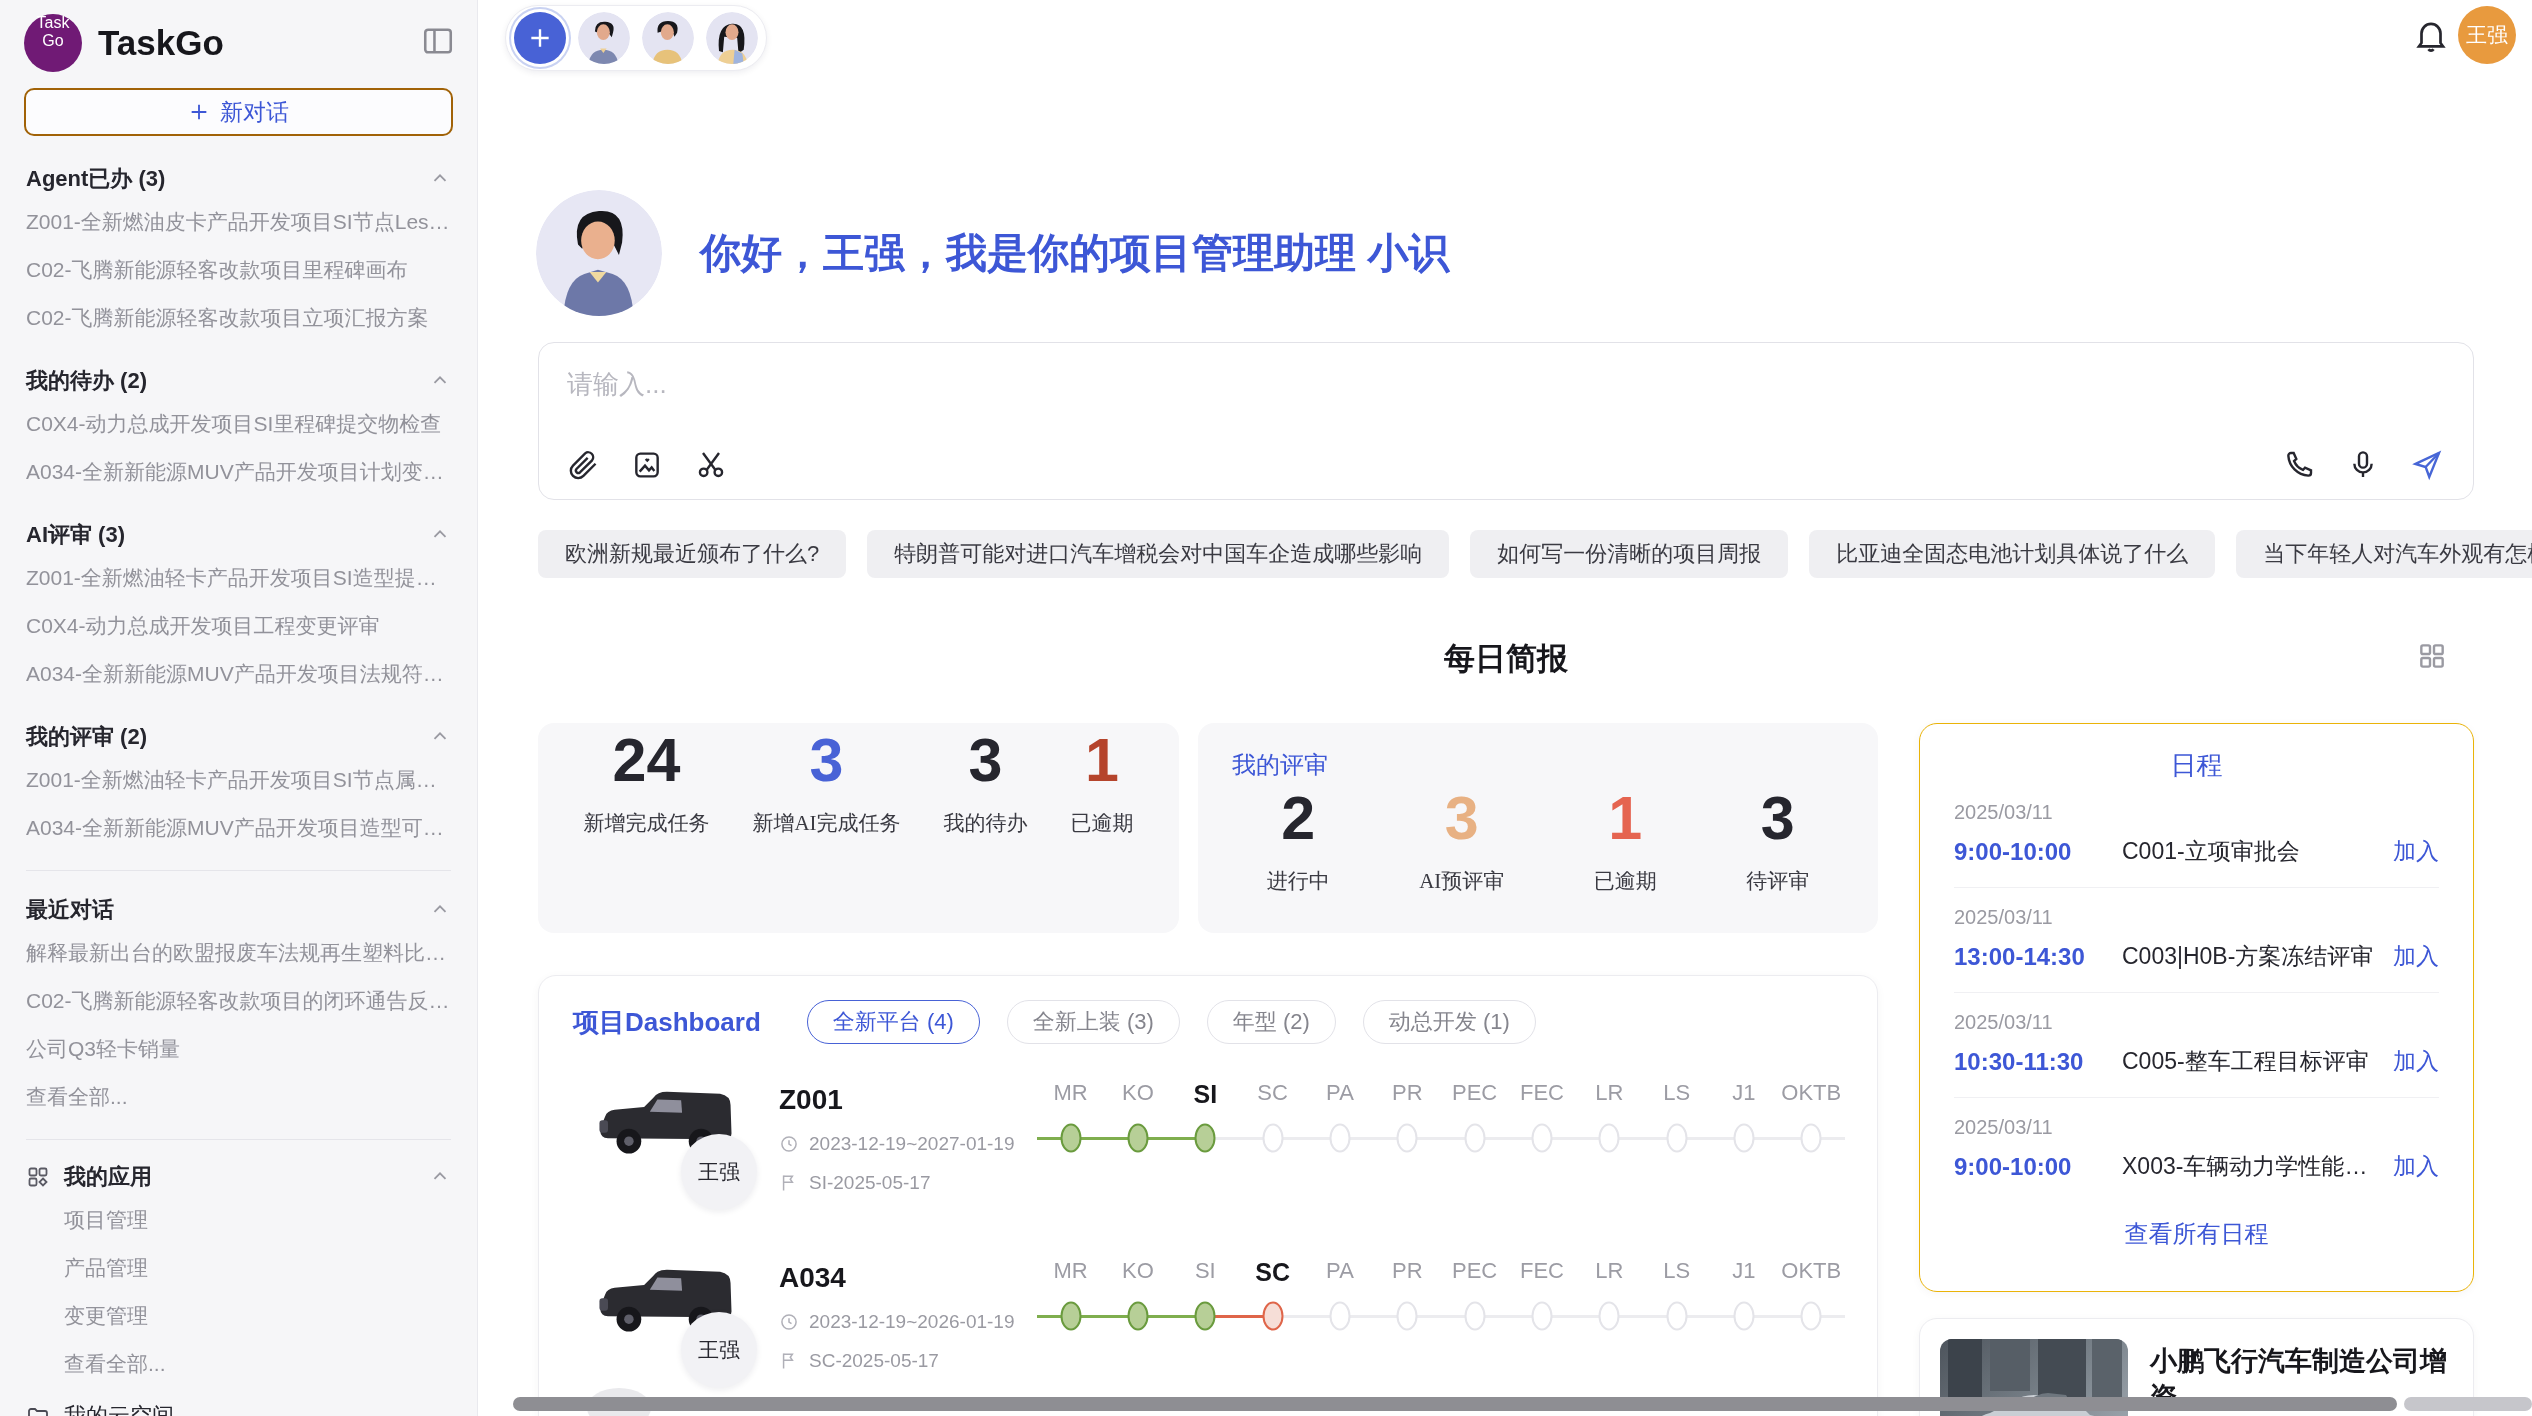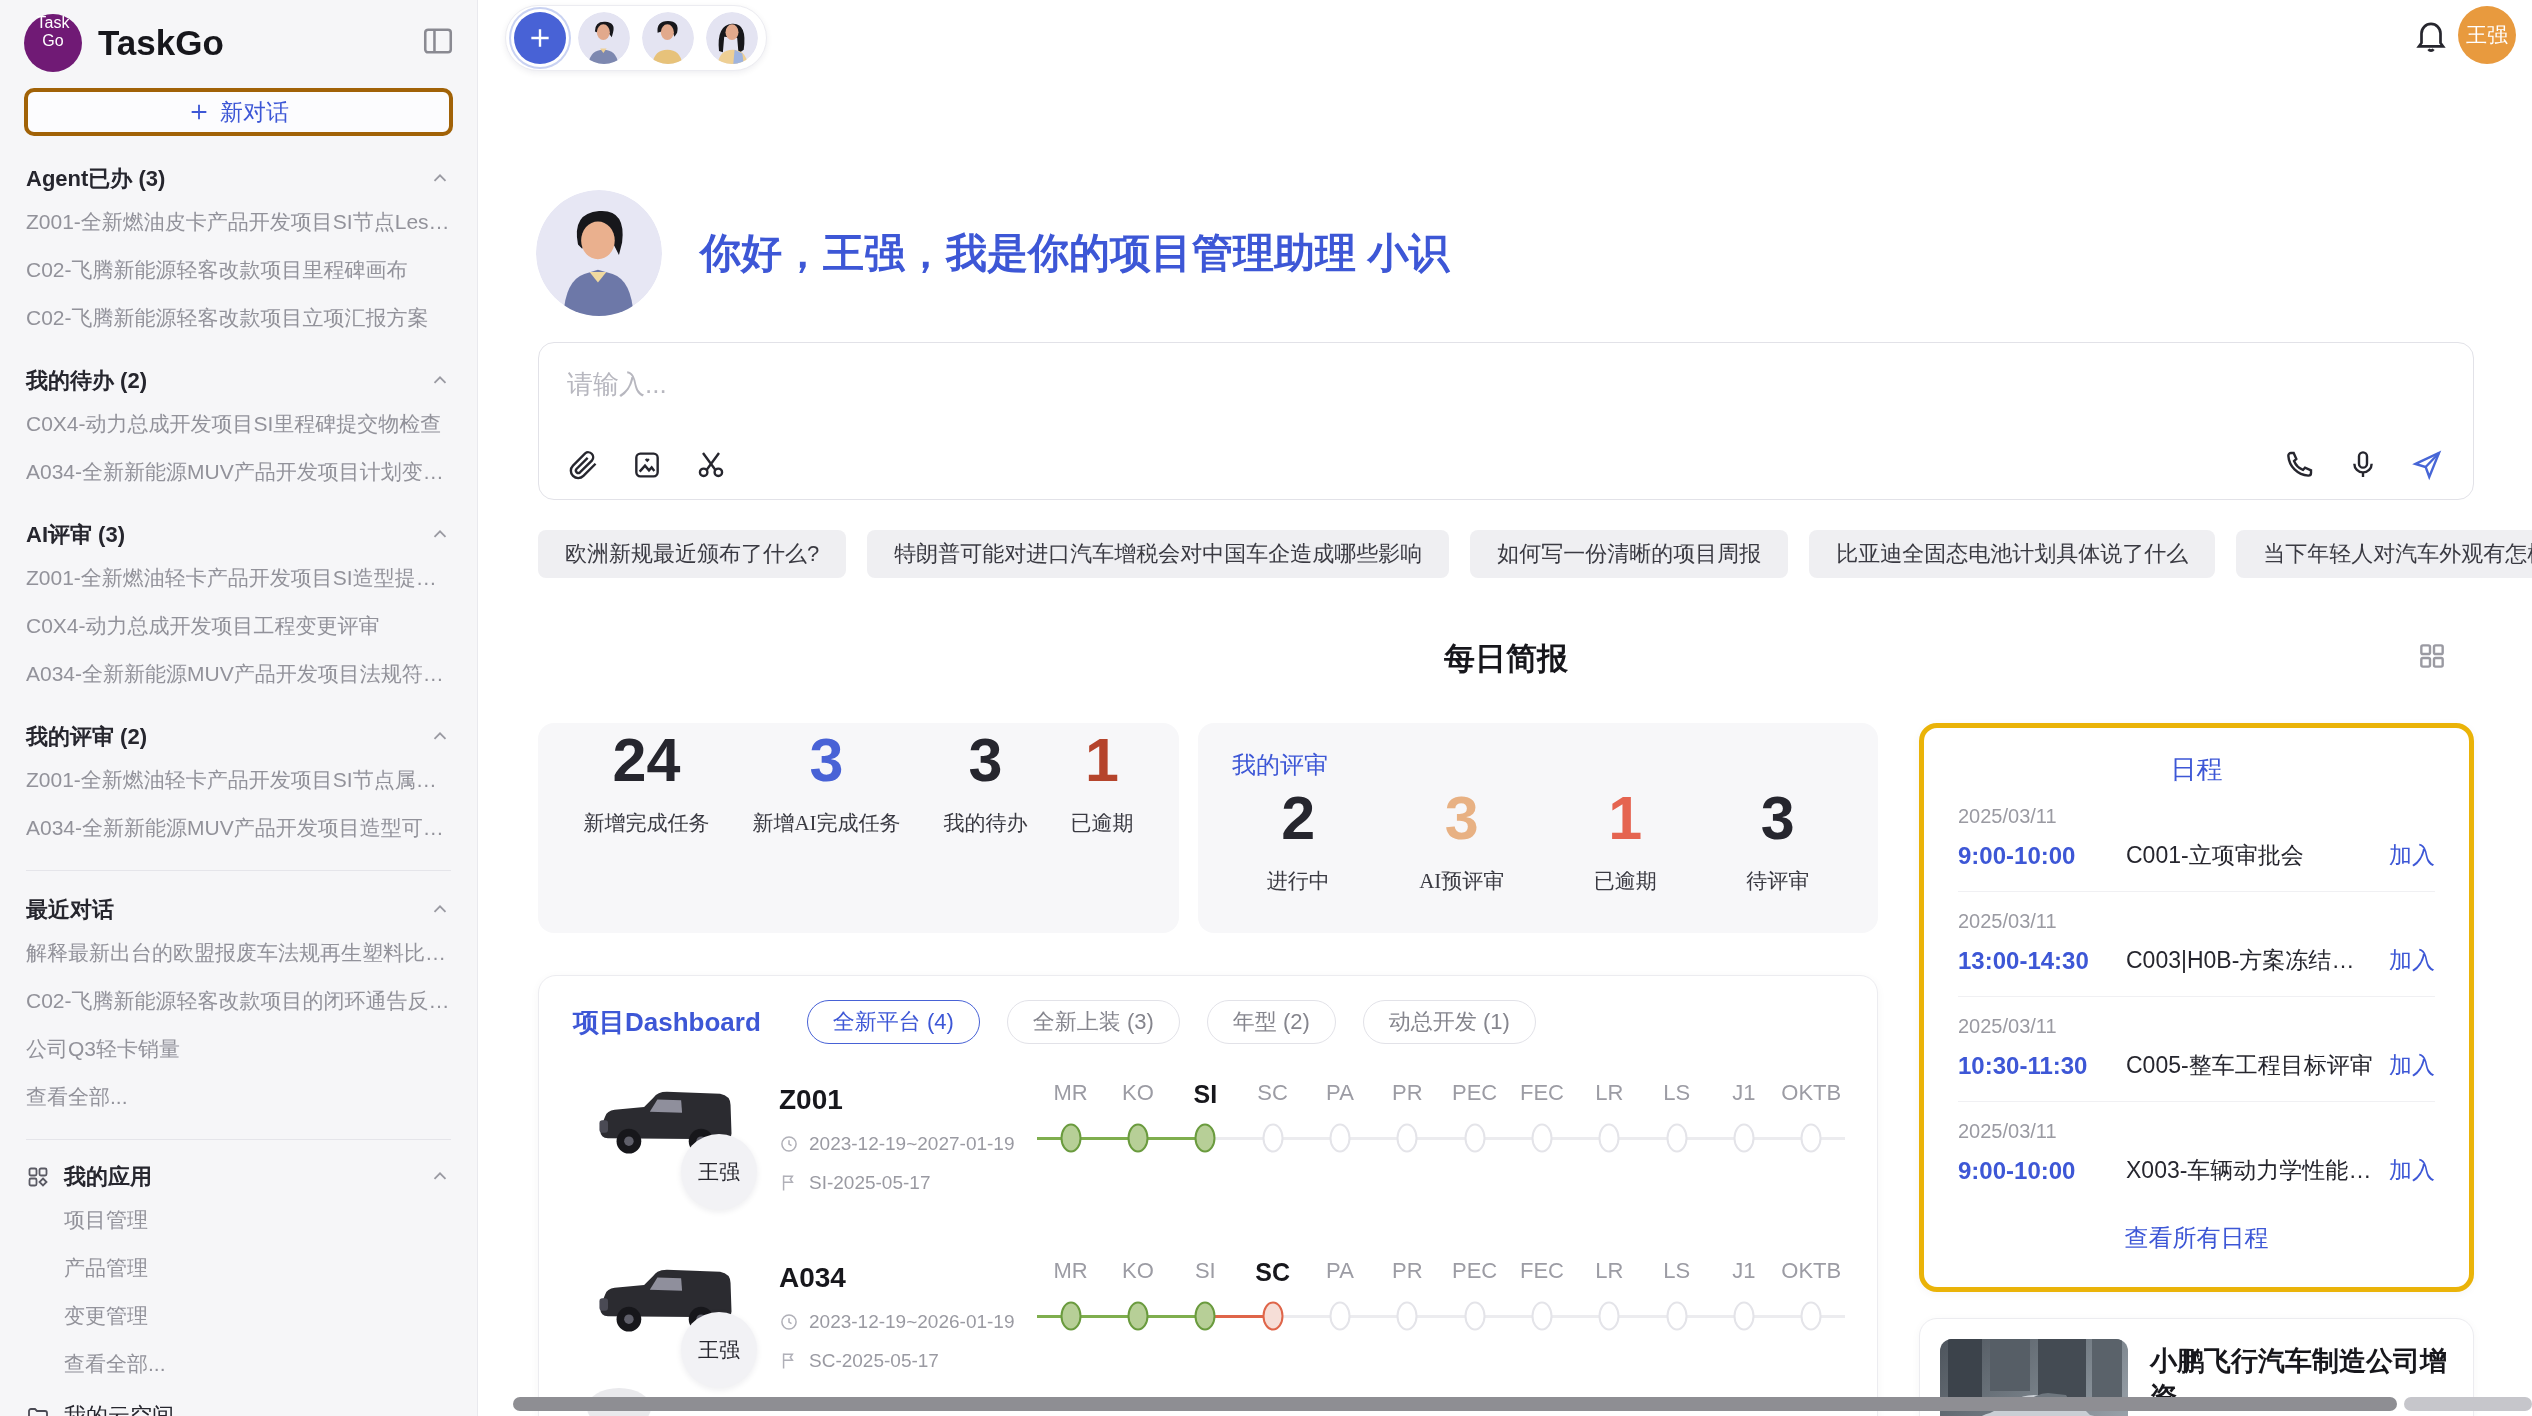--- a/index.html
+++ b/index.html
@@ -8,21 +8,21 @@
 
   
   .sidebar { position:absolute; left:0; top:0; width:478px; height:1416px;
     background:#f6f6f8; border-right:1px solid #e9e9ee; overflow:hidden; }
   .logo-row { display:flex; align-items:center; gap:16px; padding:14px 24px 0 24px; position:relative; }
   .logo-circle { width:58px; height:58px; border-radius:50%; background:#701a75; color:#fff;
     display:flex; flex-direction:column; align-items:center; justify-content:flex-start;
     font-size:16px; line-height:1.1; flex:0 0 auto; }
   .app-title { font-size:35px; font-weight:700; color:#17171c; }
   .panel-toggle { position:absolute; right:22px; top:24px; width:34px; height:34px; color:#8a8a92; cursor:pointer; }
-  .new-chat { margin:16px 24px 0 24px; height:48px; border:4px solid #a16207; background:#fcfcfe;
+  .new-chat { margin:16px 24px 0 24px; height:48px; border:2px solid #a16207; background:#fcfcfe;
     border-radius:10px; display:flex; align-items:center; justify-content:center; gap:10px;
     color:#3d57d6; font-size:23px; cursor:pointer; }
   .side-scroll { padding:4px 26px 0 26px; }
   .section-header { display:flex; align-items:center; justify-content:space-between;
     font-size:22px; font-weight:700; color:#26262e; margin:24px 0 4px 0; cursor:pointer; }
   .section-header svg, .apps-header svg.chev { width:22px; height:22px; color:#9a9aa2; }
   .side-item { font-size:21px; color:#92929a; padding:10px 0; white-space:nowrap;
     overflow:hidden; text-overflow:ellipsis; cursor:pointer; }
   .side-divider { border-top:1px solid #e5e5ea; margin:18px 0 2px 0; }
   .apps-header { display:flex; align-items:center; gap:14px; font-size:22px; font-weight:700;
@@ -109,21 +109,21 @@
   .tl-line.l { left:0; } .tl-line.r { right:0; }
   .tl-node { position:absolute; left:50%; top:50%; transform:translate(-50%,-50%);
     width:21px; height:29px; border-radius:50%; background:#fff; border:2.5px solid #e4e4e9; }
   .tl-node.done { background:#b7cf97; border-color:#6a9b3e; }
   .tl-node.overdue { background:#f6ded7; border-color:#df6549; }
   .partial-circle { position:absolute; left:48px; top:412px; width:64px; height:40px;
     background:#e9e9ec; border-radius:50%; }
 
   
   .sched-card { position:absolute; left:1919px; top:723px; width:555px; height:569px; background:#fff;
-    border:5px solid #eab308; border-radius:18px; box-shadow:0 2px 10px rgba(20,20,50,.04); overflow:hidden; }
+    border:1px solid #eab308; border-radius:18px; box-shadow:0 2px 10px rgba(20,20,50,.04); overflow:hidden; }
   .sched-title { text-align:center; color:#3d57d6; font-size:26px; padding-top:24px; }
   .sched-item { margin:0 34px; padding:18px 0 20px 0; border-bottom:1px solid #f0f0f3; }
   .sched-item:last-of-type { border-bottom:none; }
   .sched-date { font-size:20px; color:#9a9aa2; }
   .sched-row { display:flex; align-items:center; margin-top:12px; }
   .sched-time { width:168px; color:#3d57d6; font-size:24px; font-weight:600; flex:0 0 auto; }
   .sched-name { flex:1; font-size:23px; color:#26262e; white-space:nowrap; overflow:hidden; text-overflow:ellipsis; }
   .sched-join { color:#3d57d6; font-size:23px; cursor:pointer; margin-left:14px; }
   .sched-viewall { text-align:center; color:#3d57d6; font-size:24px; padding-top:16px; cursor:pointer; }
 

